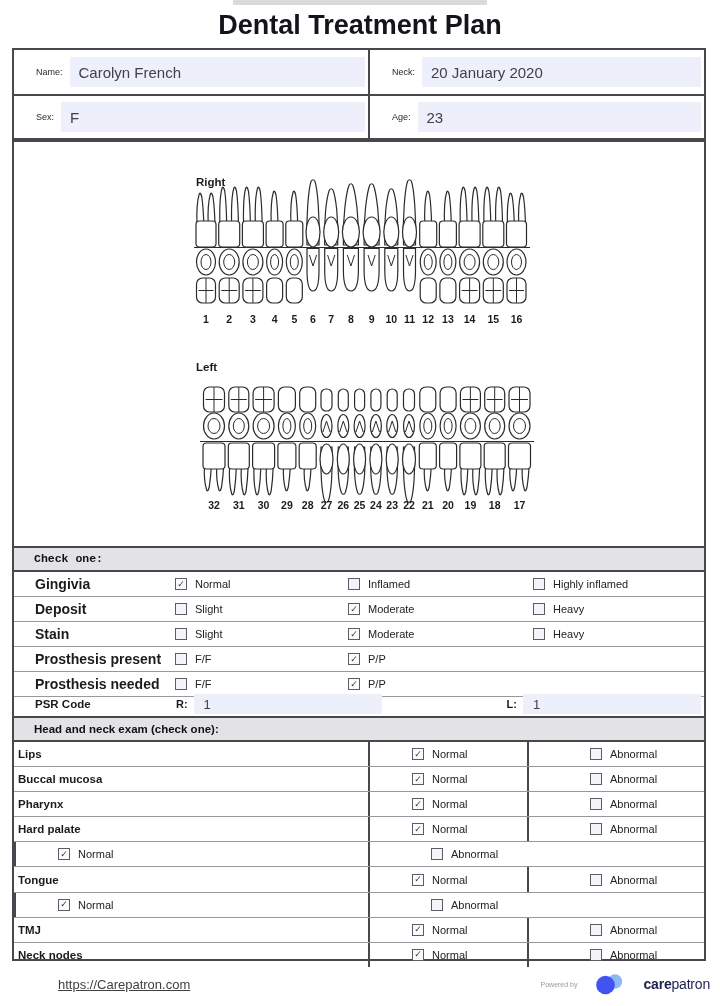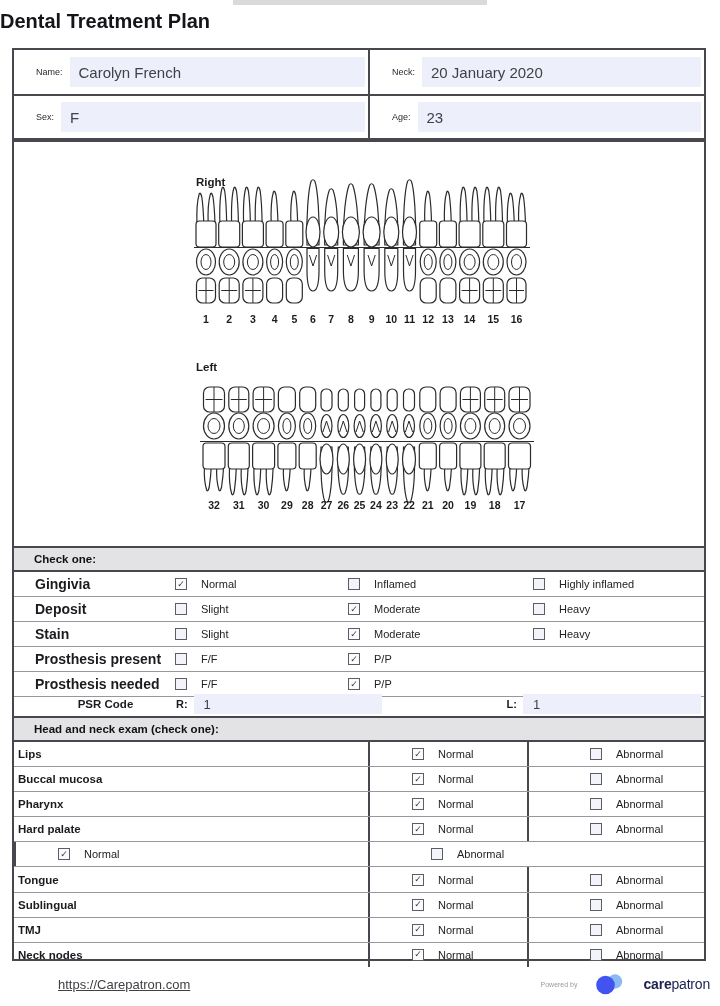--- a/index.html
+++ b/index.html
@@ -5,49 +5,49 @@
   :root{
     --field-bg:#edeffa;
     --bar-bg:#e3e3e6;
     --border:#47474d;
     --rowline:#97979d;
     --cb-border:#5c5c66;
   }
   html,body{margin:0;padding:0;background:#ffffff;}
   body{width:720px;height:1006px;position:relative;font-family:"Liberation Sans",sans-serif;color:#222;overflow:hidden;}
   .top-artifact{position:absolute;left:233px;top:0;width:254px;height:5px;background:#dadadc;}
-  .title{position:absolute;top:10px;left:0;width:100%;font-size:20px;font-weight:bold;color:#14141a;margin:0;}
+  .title{position:absolute;top:10px;left:0;width:100%;text-align:center;font-size:27px;font-weight:bold;color:#14141a;margin:0;}
 
   
   .patient-table{position:absolute;left:12px;top:48px;width:694px;height:92px;border:2px solid var(--border);box-sizing:border-box;display:grid;grid-template-columns:354px 1fr;grid-template-rows:1fr 1fr;background:#fff;}
   .p-cell{display:flex;align-items:center;padding:0 3px 0 22px;min-width:0;}
   .p-cell.bl{border-left:2px solid var(--border);}
   .p-cell.bt{border-top:2px solid var(--border);}
   .p-label{font-size:9px;color:#2a2a2e;margin-right:7px;white-space:nowrap;}
   .p-field{flex:1;background:var(--field-bg);height:30px;display:flex;align-items:center;padding-left:9px;font-size:15px;color:#404049;}
 
   
   .main-box{position:absolute;left:12px;top:140px;width:694px;height:821px;border:2px solid var(--border);box-sizing:border-box;background:#fff;}
   #teeth-svg{position:absolute;left:0;top:0;}
 
   .section-bar{position:absolute;left:0;right:0;height:22px;line-height:22px;background:var(--bar-bg);border-top:2px solid var(--border);border-bottom:2px solid var(--border);font-size:11.5px;font-weight:bold;color:#111;padding-left:20px;box-sizing:content-box;}
-  #bar1{top:404px;}
+  #bar1{top:404px;font-family:Liberation Mono, monospace;}
   #bar2{top:574px;}
 
   #co-rows{position:absolute;top:430px;left:0;right:0;}
   .co-row{height:24px;display:grid;grid-template-columns:161px 173px 185px 1fr;align-items:center;border-bottom:1px solid var(--rowline);}
   .co-label{padding-left:21px;font-size:14px;font-weight:bold;color:#1b1b1f;}
   .co-opt{display:flex;align-items:center;}
 
   .cb{width:12px;height:12px;border:1.6px solid var(--cb-border);background:#f3f3fa;display:inline-flex;align-items:center;justify-content:center;flex:none;box-sizing:border-box;}
   .cb.checked{background:#fbfbfd;}
   .cb.checked::after{content:"\2713";font-size:9px;color:#3a3a3a;line-height:1;}
-  .cb-label{font-size:11px;color:#232327;margin-left:14px;white-space:nowrap;}
-
-  .psr-row{position:absolute;top:550px;left:0;right:0;height:24px;display:flex;align-items:center;text-align:center;}
+  .cb-label{font-size:11px;color:#232327;margin-left:8px;white-space:nowrap;}
+
+  .psr-row{position:absolute;top:550px;left:0;right:0;height:24px;display:flex;align-items:center;}
   .psr-label{width:141px;padding-left:21px;font-size:11.5px;font-weight:bold;color:#1b1b1f;flex:none;}
   .psr-rl{font-size:11px;font-weight:bold;color:#1b1b1f;flex:none;}
   .psr-field{background:var(--field-bg);height:20px;display:flex;align-items:center;padding-left:10px;font-size:13px;color:#404049;flex:none;}
   .psr-field.r{width:178px;margin-left:6px;}
   .psr-rl.l{margin-left:125px;}
   .psr-field.l{width:168px;margin-left:6px;}
 
   #hn-rows{position:absolute;top:600px;left:0;right:0;}
   .hn-row{height:24.1px;display:grid;grid-template-columns:354px 159px 1fr;align-items:stretch;border-bottom:1px solid var(--rowline);}
   .hn-row:last-child{border-bottom:none;}
@@ -458,21 +458,20 @@
           <div class="hn-cell ">
             <span class="cb checked"></span>
             <span class="cb-label">Normal</span>
           </div>
           <div class="hn-cell ab">
             <span class="cb"></span>
             <span class="cb-label">Abnormal</span>
           </div>
         </div>
         <div class="hn-row">
-          <div class="hn-label">Sublingual</div>
           <div class="hn-cell ">
             <span class="cb checked"></span>
             <span class="cb-label">Normal</span>
           </div>
           <div class="hn-cell ab">
             <span class="cb"></span>
             <span class="cb-label">Abnormal</span>
           </div>
         </div>
         <div class="hn-row">

